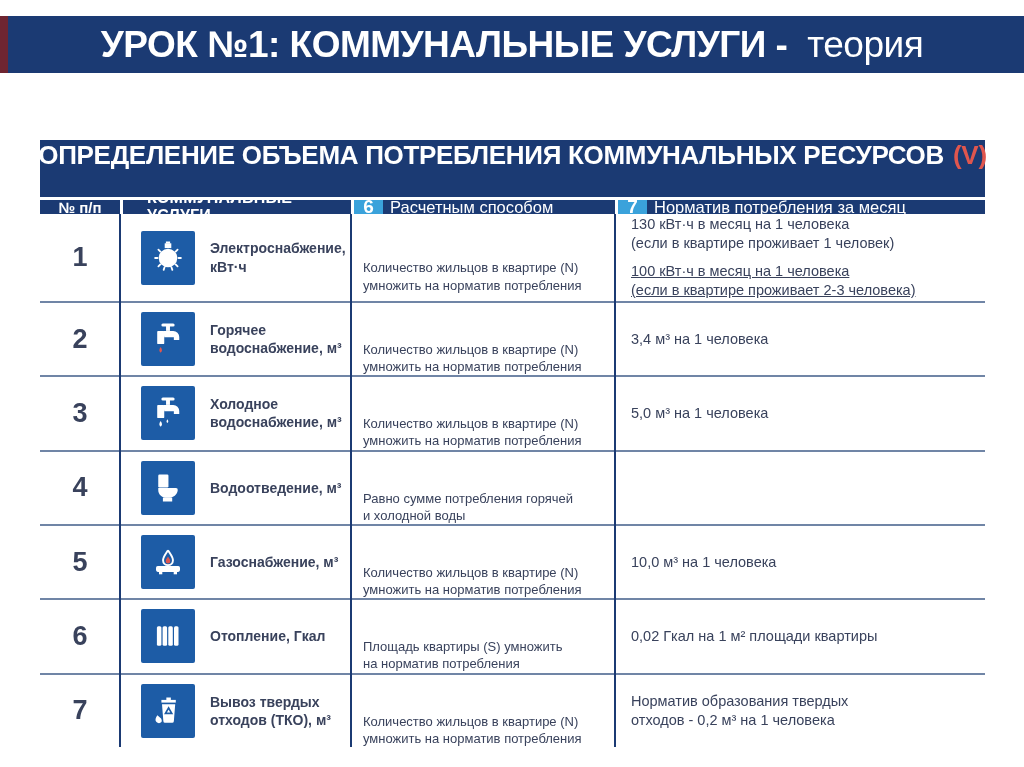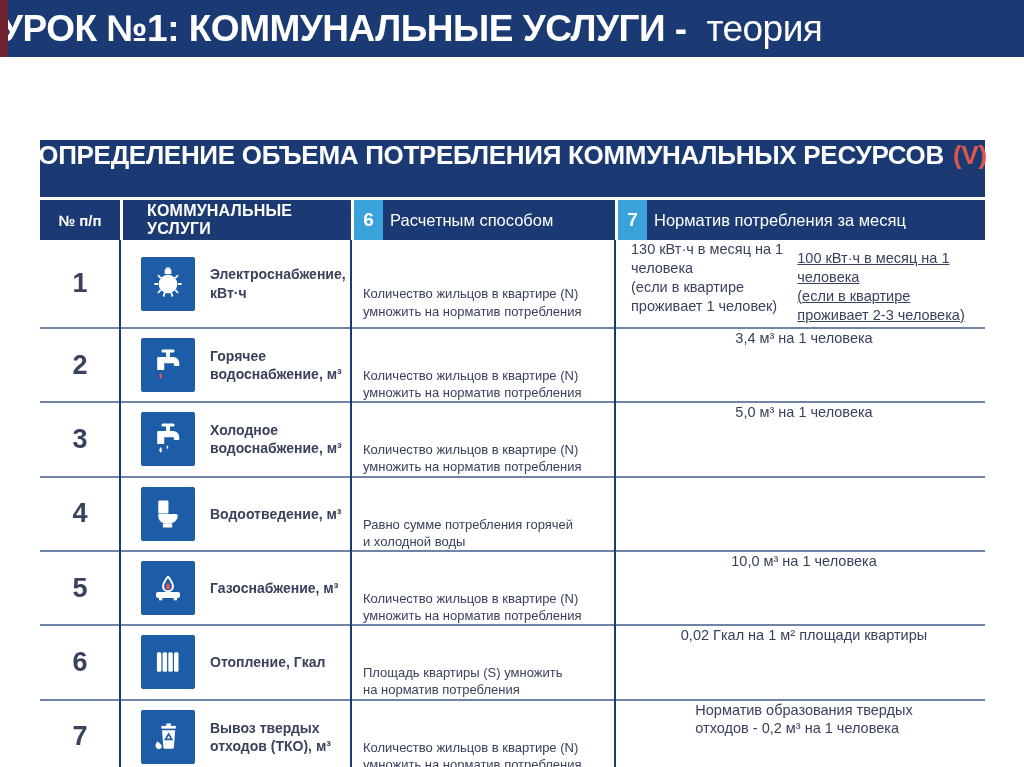--- a/index.html
+++ b/index.html
@@ -1,38 +1,38 @@
 <!DOCTYPE html>
 <html style="--navy: #1b3a73; --maroon: #6e2531; --accent-red: #e0564e; --badge-blue: #3aa2db; --icon-blue: #1d5ca6; --divider: #7085a6; --text: #39425c;"><head>
 <meta charset="utf-8">
 <style>
   html,body{margin:0;padding:0;background:#fff;}
   body{width:1024px;height:767px;position:relative;overflow:hidden;
        font-family:"Liberation Sans","DejaVu Sans",sans-serif;
        -webkit-font-smoothing:antialiased;}
 
   
-  .top-header{position:absolute;left:0;top:0;width:1024px;height:57px;
-      background:var(--navy);display:flex;align-items:center;}
+  .top-header{position:absolute;left:0;top:16px;width:1024px;height:57px;
+      background:var(--navy);display:flex;align-items:center;justify-content:center;}
   .top-header .edge-strip{position:absolute;left:0;top:0;width:8px;height:57px;
       background:var(--maroon);}
   .top-title{color:#fff;font-size:37px;letter-spacing:-0.5px;white-space:nowrap;}
   .top-title .bold{font-weight:700;}
   .top-title .light{font-weight:400;margin-left:10px;}
 
   
   .table-wrap{position:absolute;left:40px;top:140px;width:945px;}
   .table-title{height:57px;background:var(--navy);display:flex;align-items:flex-start;
       justify-content:center;margin-bottom:3px;}
   .table-title span{color:#fff;font-weight:700;font-size:26px;letter-spacing:-0.3px;white-space:pre;}
   .table-title .accent{color:var(--accent-red);margin-left:9px;}
 
   .grid-cols{display:grid;grid-template-columns:80px 231px 264px 1fr;}
 
-  .head-row{height:40px;}
+  .head-row{height:14px;}
   .head-cell{background:var(--navy);color:#fff;display:flex;align-items:center;overflow:hidden;}
   .head-cell + .head-cell{border-left:3px solid #fff;}
   .hc-num{justify-content:center;font-weight:700;font-size:15px;}
   .hc-service{padding-left:24px;font-weight:700;font-size:16px;letter-spacing:0.2px;}
   .badge{width:29px;align-self:stretch;background:var(--badge-blue);color:#fff;
       display:flex;align-items:center;justify-content:center;
       font-weight:700;font-size:19px;flex:0 0 29px;}
   .head-label{padding-left:7px;font-weight:400;font-size:16.5px;white-space:nowrap;}
 
   
@@ -46,21 +46,21 @@
   .c-num{display:flex;align-items:center;justify-content:center;
       font-size:27px;font-weight:600;color:var(--text);}
   .c-service{display:flex;align-items:center;padding-left:21px;gap:15px;border-radius:19px;}
   .icon-box{width:54px;height:54px;background:var(--icon-blue);border-radius:2px;
       display:flex;align-items:center;justify-content:center;flex:0 0 54px;}
   .icon-box svg{width:36px;height:36px;display:block;}
   .svc-label{font-weight:700;font-size:14px;color:var(--text);
       white-space:pre-line;line-height:1.3;}
   .c-method{display:flex;align-items:center;padding-left:12px;padding-right:8px;
       font-size:13px;color:var(--text);white-space:pre-line;line-height:1.32;margin-top:38px;}
-  .c-norm{display:flex;flex-direction:row;justify-content:center;
+  .c-norm{display:flex;flex-direction:column;justify-content:center;
       padding-left:16px;padding-right:8px;font-size:14.5px;color:var(--text);line-height:1.3;}
   .norm-p{white-space:pre-line;}
   .norm-p + .norm-p{margin-top:9px;text-decoration:underline;}
 </style>
 </head>
 <body>
 
 <div class="top-header">
   <div class="edge-strip"></div>
   <div class="top-title">

